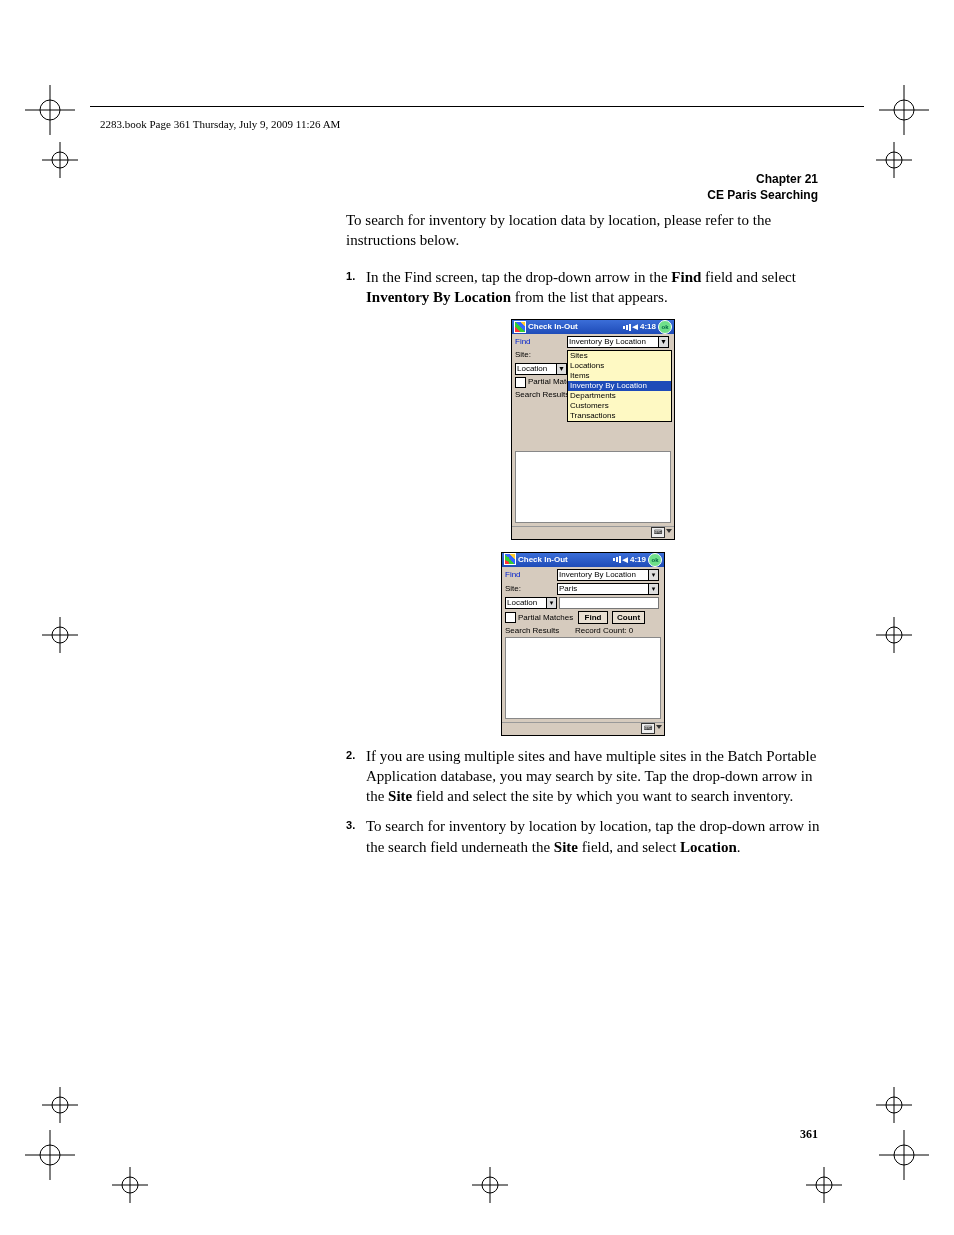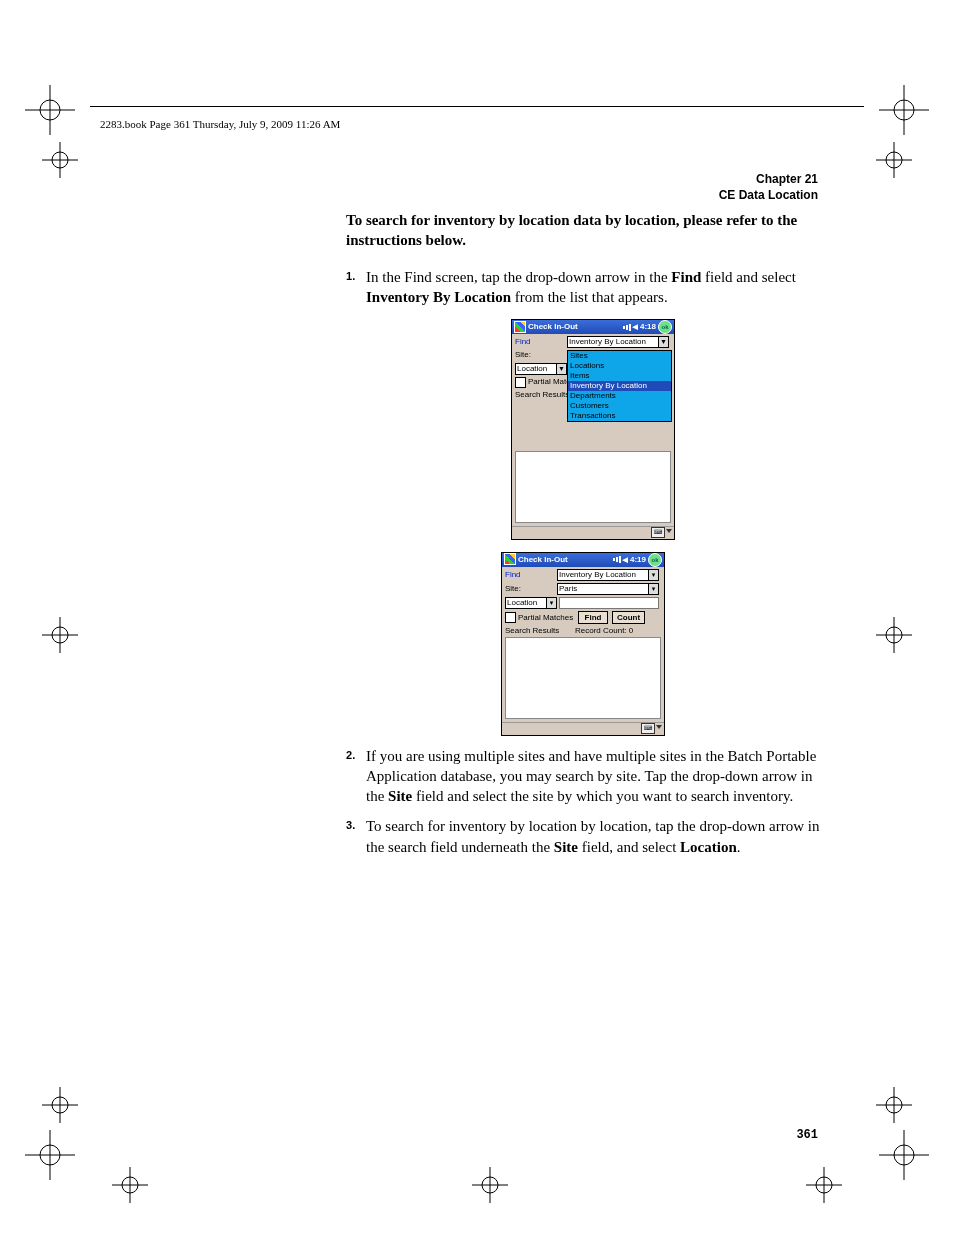--- a/index.html
+++ b/index.html
@@ -52,21 +52,20 @@
   }
   h2.section {
     font-family: Arial, Helvetica, sans-serif;
     font-weight: bold;
     font-size: 17px;
     margin: 0 0 14px 0;
   }
   .intro {
     margin: 0 0 16px 0;
     line-height: 1.35;
-    font-weight: bold;
   }
   ol.steps {
     list-style: none;
     padding: 0;
     margin: 0;
     counter-reset: step;
   }
   ol.steps > li {
     counter-increment: step;
     position: relative;
@@ -88,21 +87,21 @@
     margin: 12px 0 10px 0;
   }
   .caption {
     margin: 0 0 12px 20px;
     line-height: 1.35;
   }
   .page-num {
     position: absolute;
     right: 136px;
     bottom: 93px;
-    font-family: Liberation Mono, monospace;
+    font-family: Liberation Serif, serif;
     font-weight: bold;
     font-size: 12px;
   }
 
   
   .device {
     display: inline-block;
     width: 162px;
     border: 1px solid #000;
     background: #fff;
@@ -163,21 +162,21 @@
     background: #fff;
     height: 12px;
     padding: 0 1px;
     box-sizing: border-box;
   }
   .device .dd { width: 102px; display:flex; }
   .device .dd .box { flex:1; border:1px solid #000; background:#fff; height:12px; line-height:10px; padding:0 1px; box-sizing:border-box; }
   .device .dd .arr { width:10px;height:12px;background:#ddd;border:1px solid #000;border-left:none;box-sizing:border-box;line-height:9px;text-align:center;font-size:7px;}
   .device .dropdown-list {
     position:absolute; left:55px; top:16px; width:103px;
-    background:#0ea5e9; border:1px solid #000; z-index:2;
+    background:#fef9c3; border:1px solid #000; z-index:2;
   }
   .device .dropdown-list div { padding:0 2px; line-height:10px; }
   .device .dropdown-list div.sel { background:#1e4bb8; color:#fff; }
   .device .check { display:inline-block;width:9px;height:9px;border:1px solid #000;background:#fff;margin-right:2px;vertical-align:middle;}
   .device .btn {
     display:inline-block; min-width:30px; height:13px; line-height:12px;
     border:1px solid #000; background:#E8DFD2; text-align:center;
     font-weight:bold; font-size:8px; padding:0 4px; box-sizing:border-box;
   }
   .device .grid {
@@ -285,21 +284,21 @@
       <line x1="18" y1="0" x2="18" y2="36" stroke="#000"></line>
       <line x1="0" y1="18" x2="36" y2="18" stroke="#000"></line>
     </svg>
   </div>
 
 <div class="page-header-line"></div>
 <div class="page-header-text">2283.book  Page 361  Thursday, July 9, 2009  11:26 AM</div>
 
 <div class="chapter-header">
   <span>Chapter 21</span><br>
-  <span>CE Data Location</span>
+  <span>CE Paris Searching</span>
 </div>
 
 <div class="content">
   <p class="intro">To search for inventory by location data by location, please refer to the instructions below.</p>
 
   <ol class="steps">
     <li>
       <span>In the Find screen, tap the drop-down arrow in the </span><b>Find</b><span> field and select </span><b>Inventory By Location</b><span> from the list that appears.</span>
 
       <div class="screenshot-wrap">

